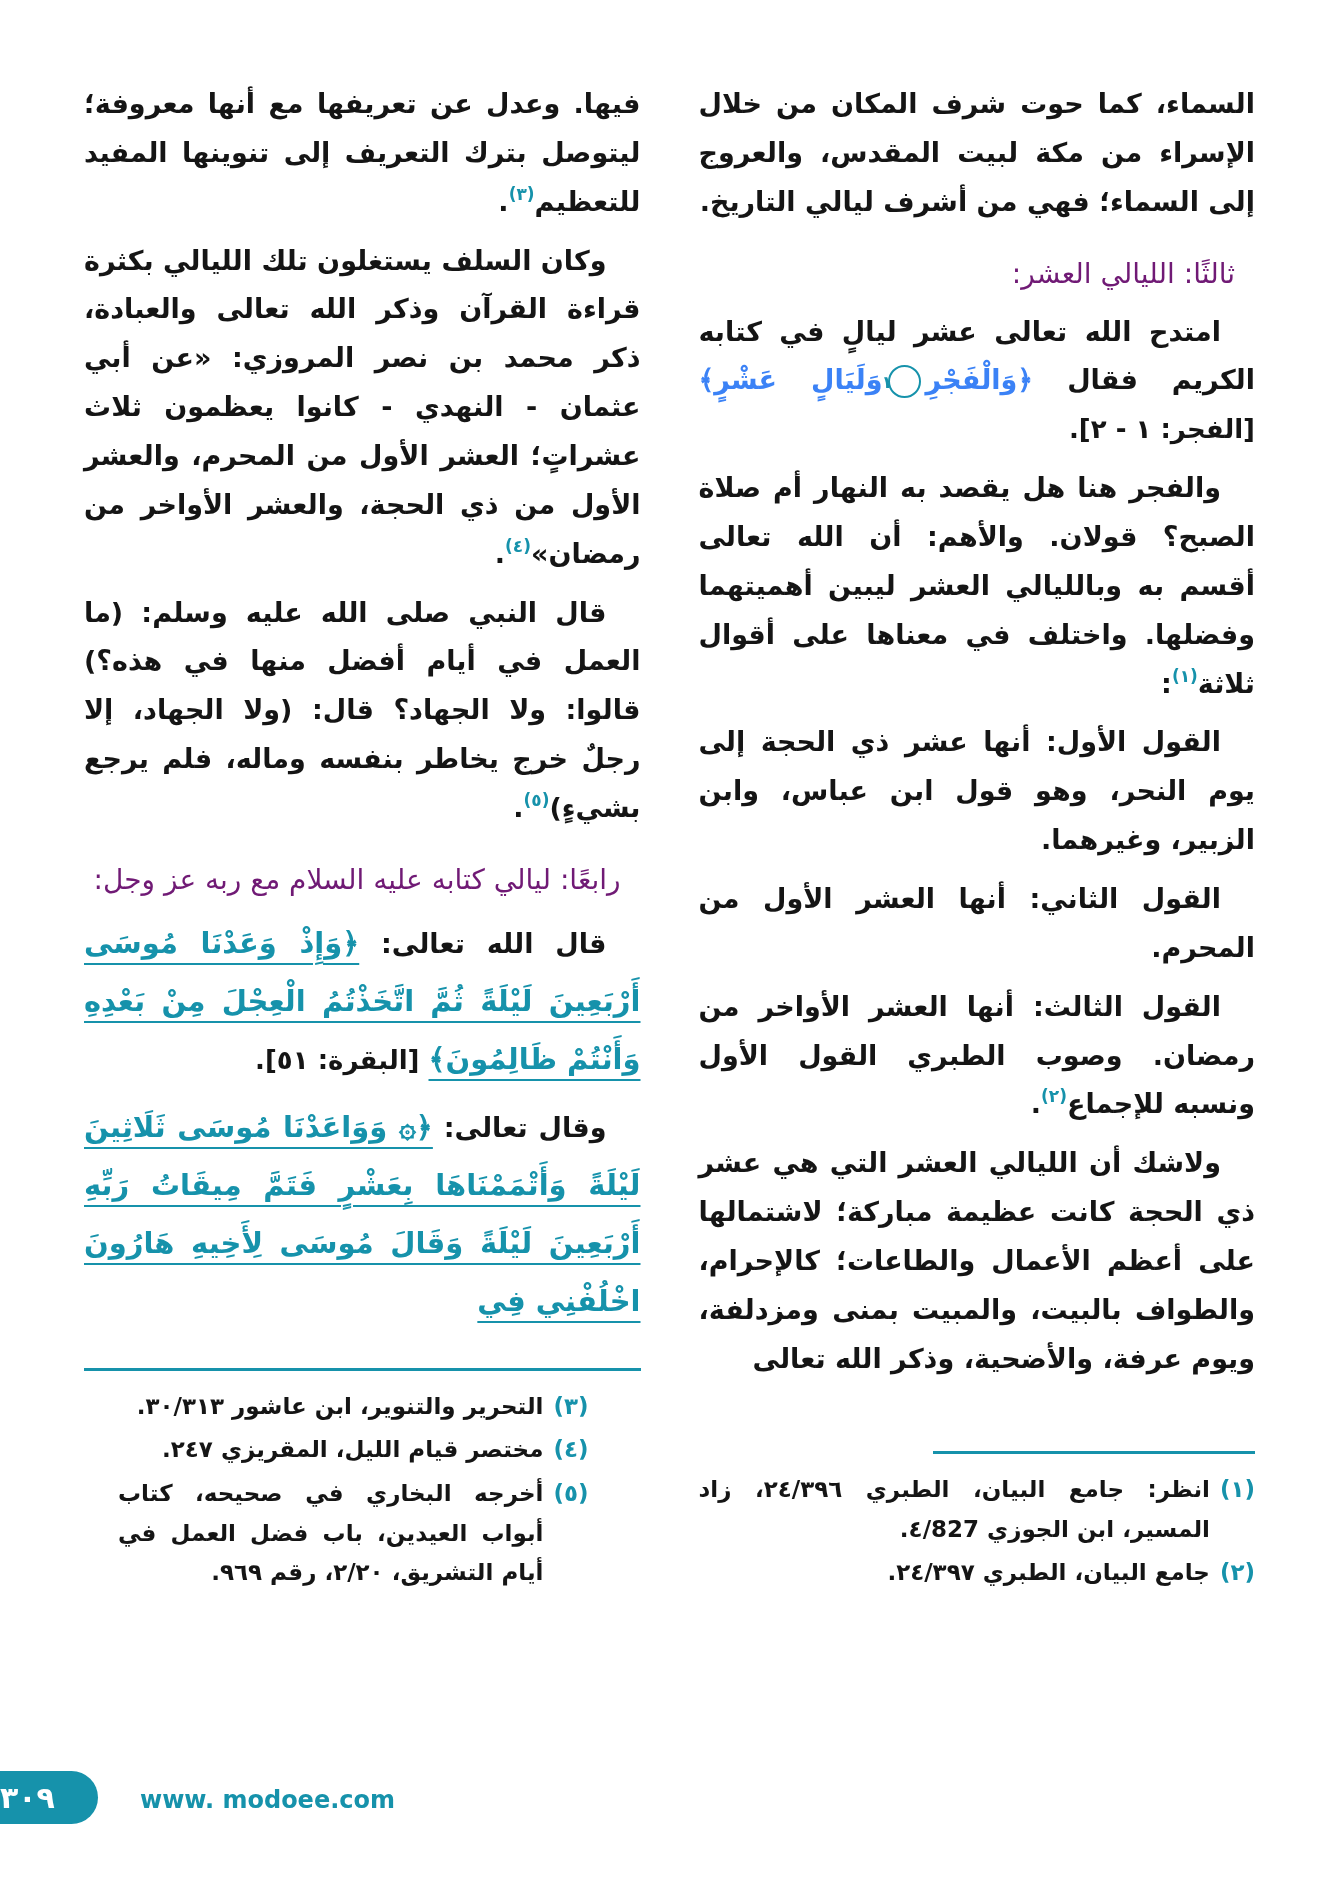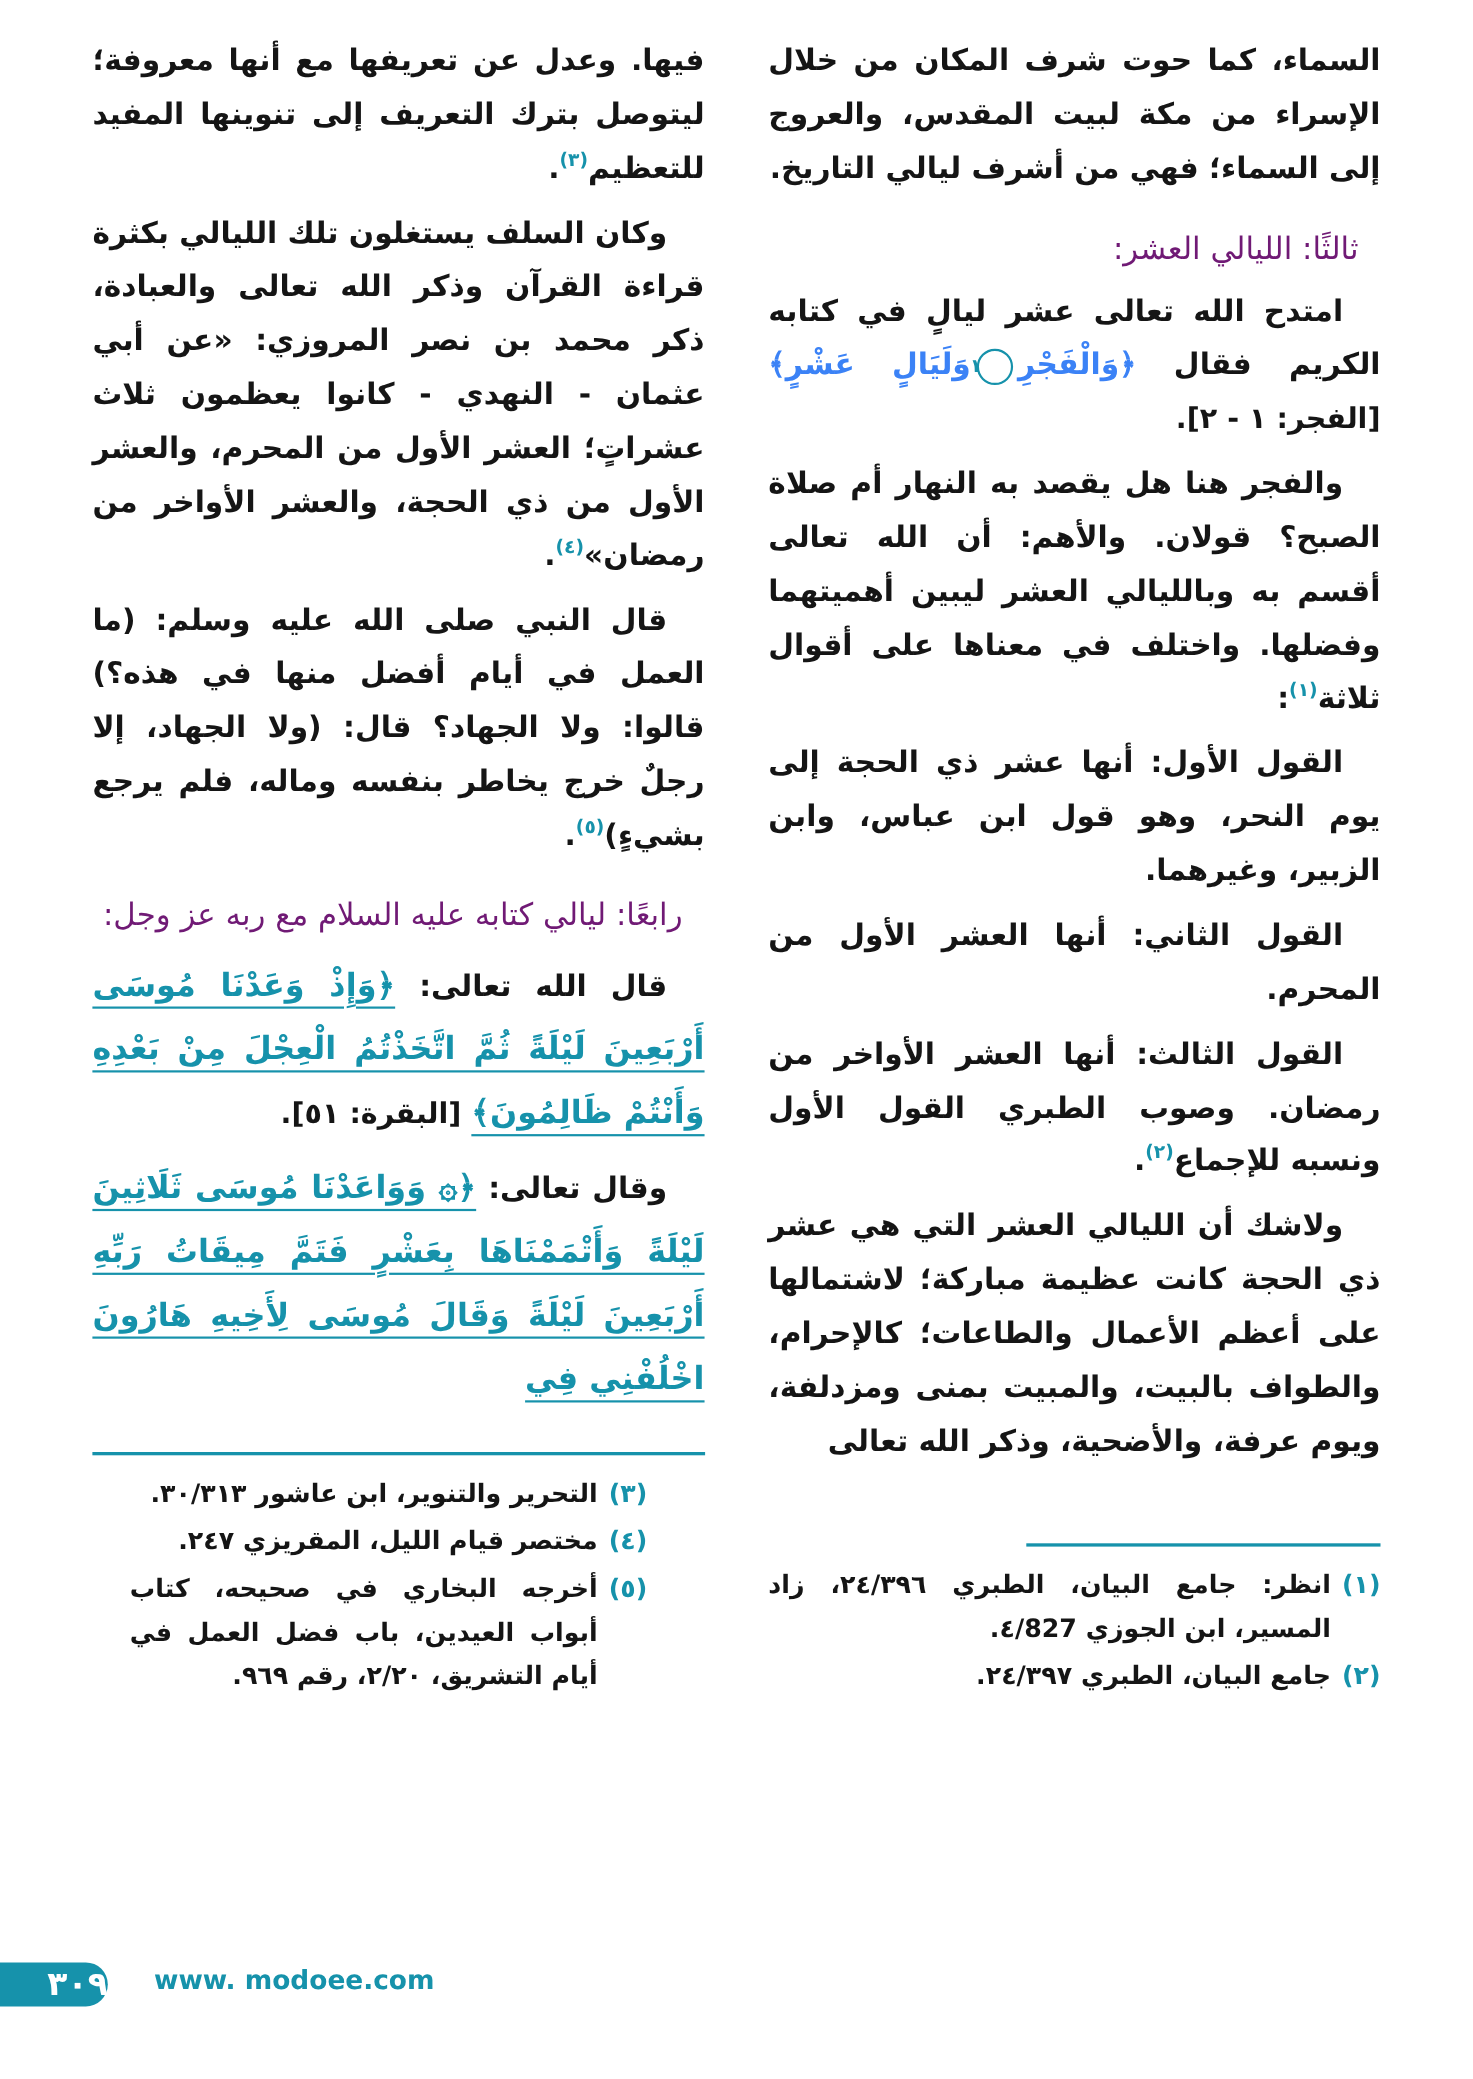--- a/index.html
+++ b/index.html
@@ -16,21 +16,21 @@
   
   .hdr { padding-top:86px; }
   .page-title {
     color:#1692ab; font-size:35px; font-weight:bold;
     text-align:left; line-height:1.2;
   }
   .hdr-rule { border-top:2.5px solid #1692ab; margin-top:14px; }
 
   
   .columns { display:flex; gap:58px; padding-top:32px; align-items:stretch; }
-  .col { flex:1 1 0; min-width:0; display:flex; flex-direction:column; }
+  .col { flex:1 1 0; min-width:0; display:flex; flex-direction:column;margin-top:48px; }
 
   
   .body {
     font-size:27px; line-height:1.81; font-weight:bold;
     text-align:justify; margin-bottom:10px; color:#151515;
   }
   .indent { text-indent:34px; }
   .heading {
     color:#701a75; font-size:28px; font-weight:normal;
     line-height:1.75; margin:12px 0 10px; text-indent:20px; text-align:justify;
@@ -58,23 +58,23 @@
   .fn-sep.full { width:100%; }
   .footnotes { display:flex; flex-direction:column; gap:4px; }
   .footnotes.inset { padding-right:52px; padding-left:34px; }
   .footnote { display:flex; gap:10px; font-size:23px; line-height:1.72; font-weight:bold; }
   .fn-num { color:#1692ab; flex-shrink:0; }
   .fn-text { text-align:justify; color:#151515; }
 
   
   .pagenum-pill {
     position:absolute; left:0; bottom:66px;
-    width:98px; height:40px; background:#1692ab;
+    width:98px; height:53px; background:#1692ab;
     border-radius:0 27px 27px 0;
-    display:flex; align-items:center; justify-content:flex-start;
+    display:flex; align-items:center; justify-content:flex-end;
     color:#ffffff; font-size:30px; font-weight:bold;
   }
   .site-url {
     position:absolute; left:140px; bottom:76px;
     color:#1692ab; font-size:24px; font-weight:bold;
     direction:ltr;
   }
 </style>
 </head>
 <body>

